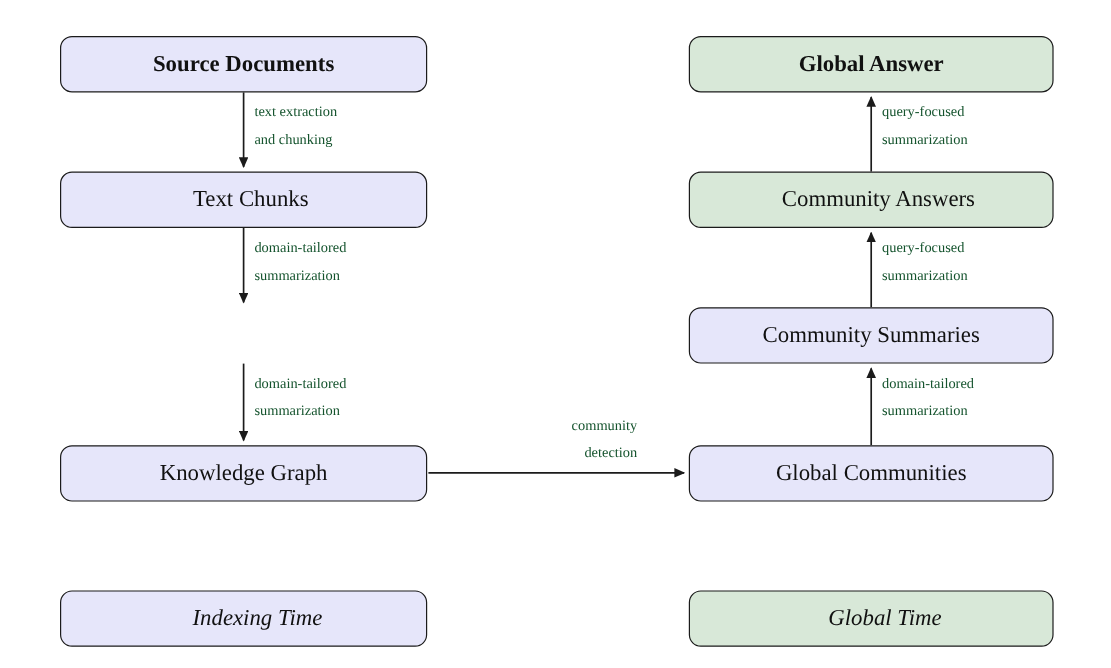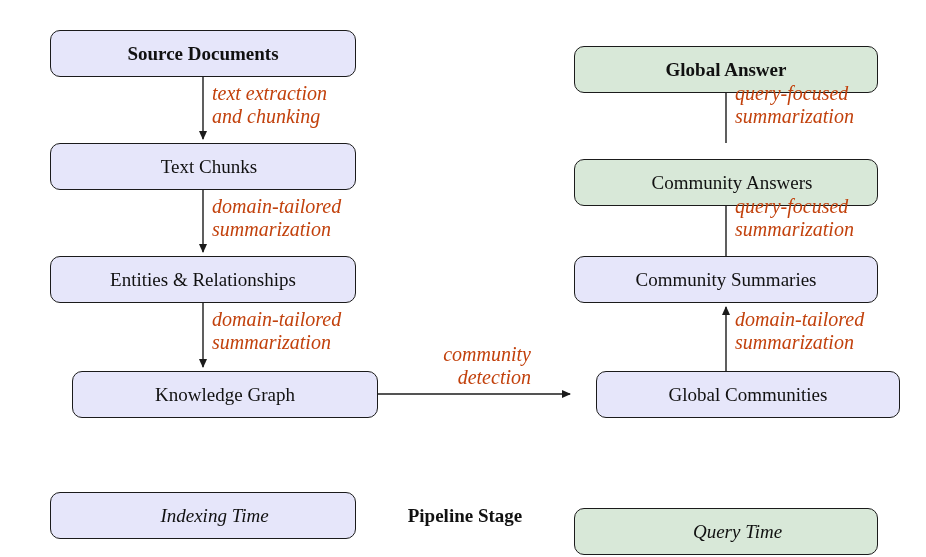--- a/index.html
+++ b/index.html
@@ -23,36 +23,35 @@
     border: 1.6px solid var(--line, #1b1b1b);
     border-radius: 10px;
     display: flex;
     align-items: center;
     justify-content: center;
     font-size: 19px;
     line-height: 1;
     white-space: nowrap;
   }
   .fill-lavender { background: var(--lavender-fill, #e6e6fa); }
-  .fill-green    { background: var(--green-fill, #d8e8d8); margin-top: 16px; }
+  .fill-green    { background: var(--green-fill, #d8e8d8); }
   .col-left  { left: 50px;  width: 306px; }
   .col-right { left: 574px; width: 304px; }
   .row-1 { top: 30px; font-weight: bold; }
   .row-2 { top: 143px; padding-left: 12px; }
   .row-3 { top: 256px; }
-  .row-4 { top: 371px; margin-left: 22px; }
+  .row-4 { top: 371px; }
   .row-legend { top: 492px; }
   .italic { font-style: italic; padding-left: 23px; }
   .edge-label {
     position: absolute;
-    font-size: 20px;
+    font-size: 12px;
     line-height: 23px;
     white-space: pre-line;
-    color: #c2410c;
-    font-style: italic;
+    color: #14532d;
   }
   .edge-label.centered {
     text-align: right;
   }
   .legend-text {
     position: absolute;
     left: 356px;
     width: 218px;
     top: 492px;
     height: 47px;
@@ -96,23 +95,20 @@
     <line x1="726" y1="256" x2="726" y2="194" marker-end="url(#arrowhead)"></line>
     <line x1="726" y1="143" x2="726" y2="81" marker-end="url(#arrowhead)"></line>
   </svg>
 
   <div class="node fill-lavender col-left row-1">
     <span>Source Documents</span>
   </div>
   <div class="node fill-lavender col-left row-2">
     <span>Text Chunks</span>
   </div>
-  <div class="node fill-lavender col-left row-3">
-    <span>Entities &amp; Relationships</span>
-  </div>
   <div class="node fill-lavender col-left row-4">
     <span>Knowledge Graph</span>
   </div>
 
   <div class="node fill-green col-right row-1">
     <span>Global Answer</span>
   </div>
   <div class="node fill-lavender col-right row-3">
     <span>Community Summaries</span>
   </div>
@@ -134,18 +130,17 @@
   <div class="edge-label" style="left:735px; top:308px;">domain-tailored
 summarization</div>
   <div class="edge-label" style="left:735px; top:195px;">query-focused
 summarization</div>
   <div class="edge-label" style="left:735px; top:82px;">query-focused
 summarization</div>
 
   <div class="node fill-lavender col-left row-legend italic">
     <span>Indexing Time</span>
   </div>
-  <div class="legend-text">Pipeline Stage</div>
   <div class="node fill-green col-right row-legend italic">
-    <span>Query Time</span>
+    <span>Global Time</span>
   </div>
 
 </div>
 
 </body></html>

